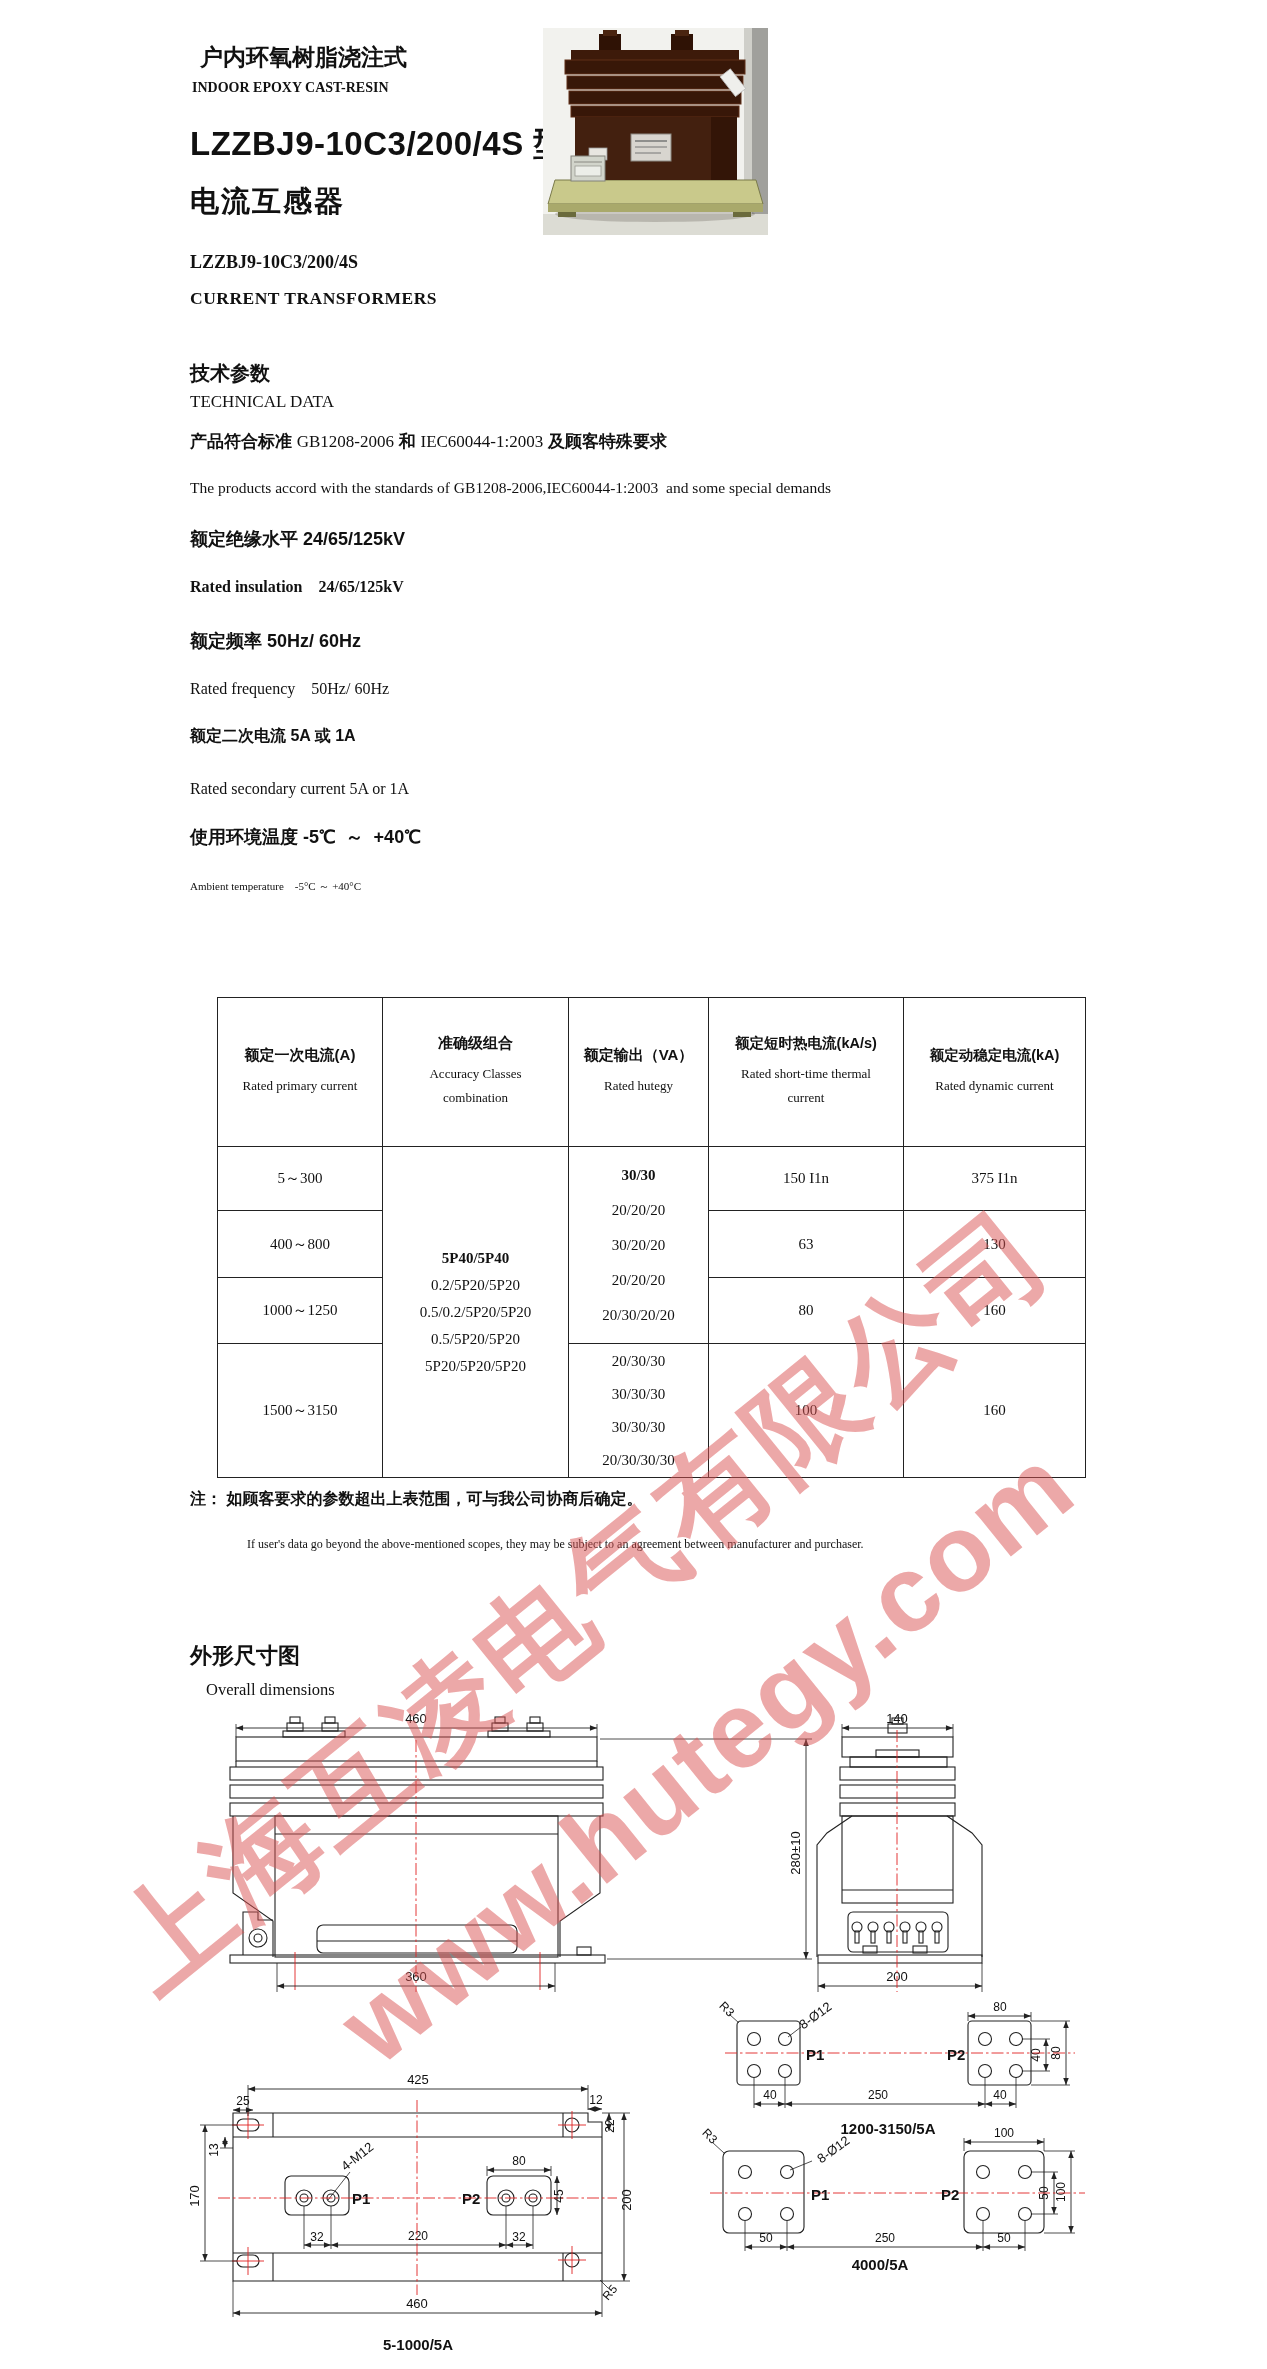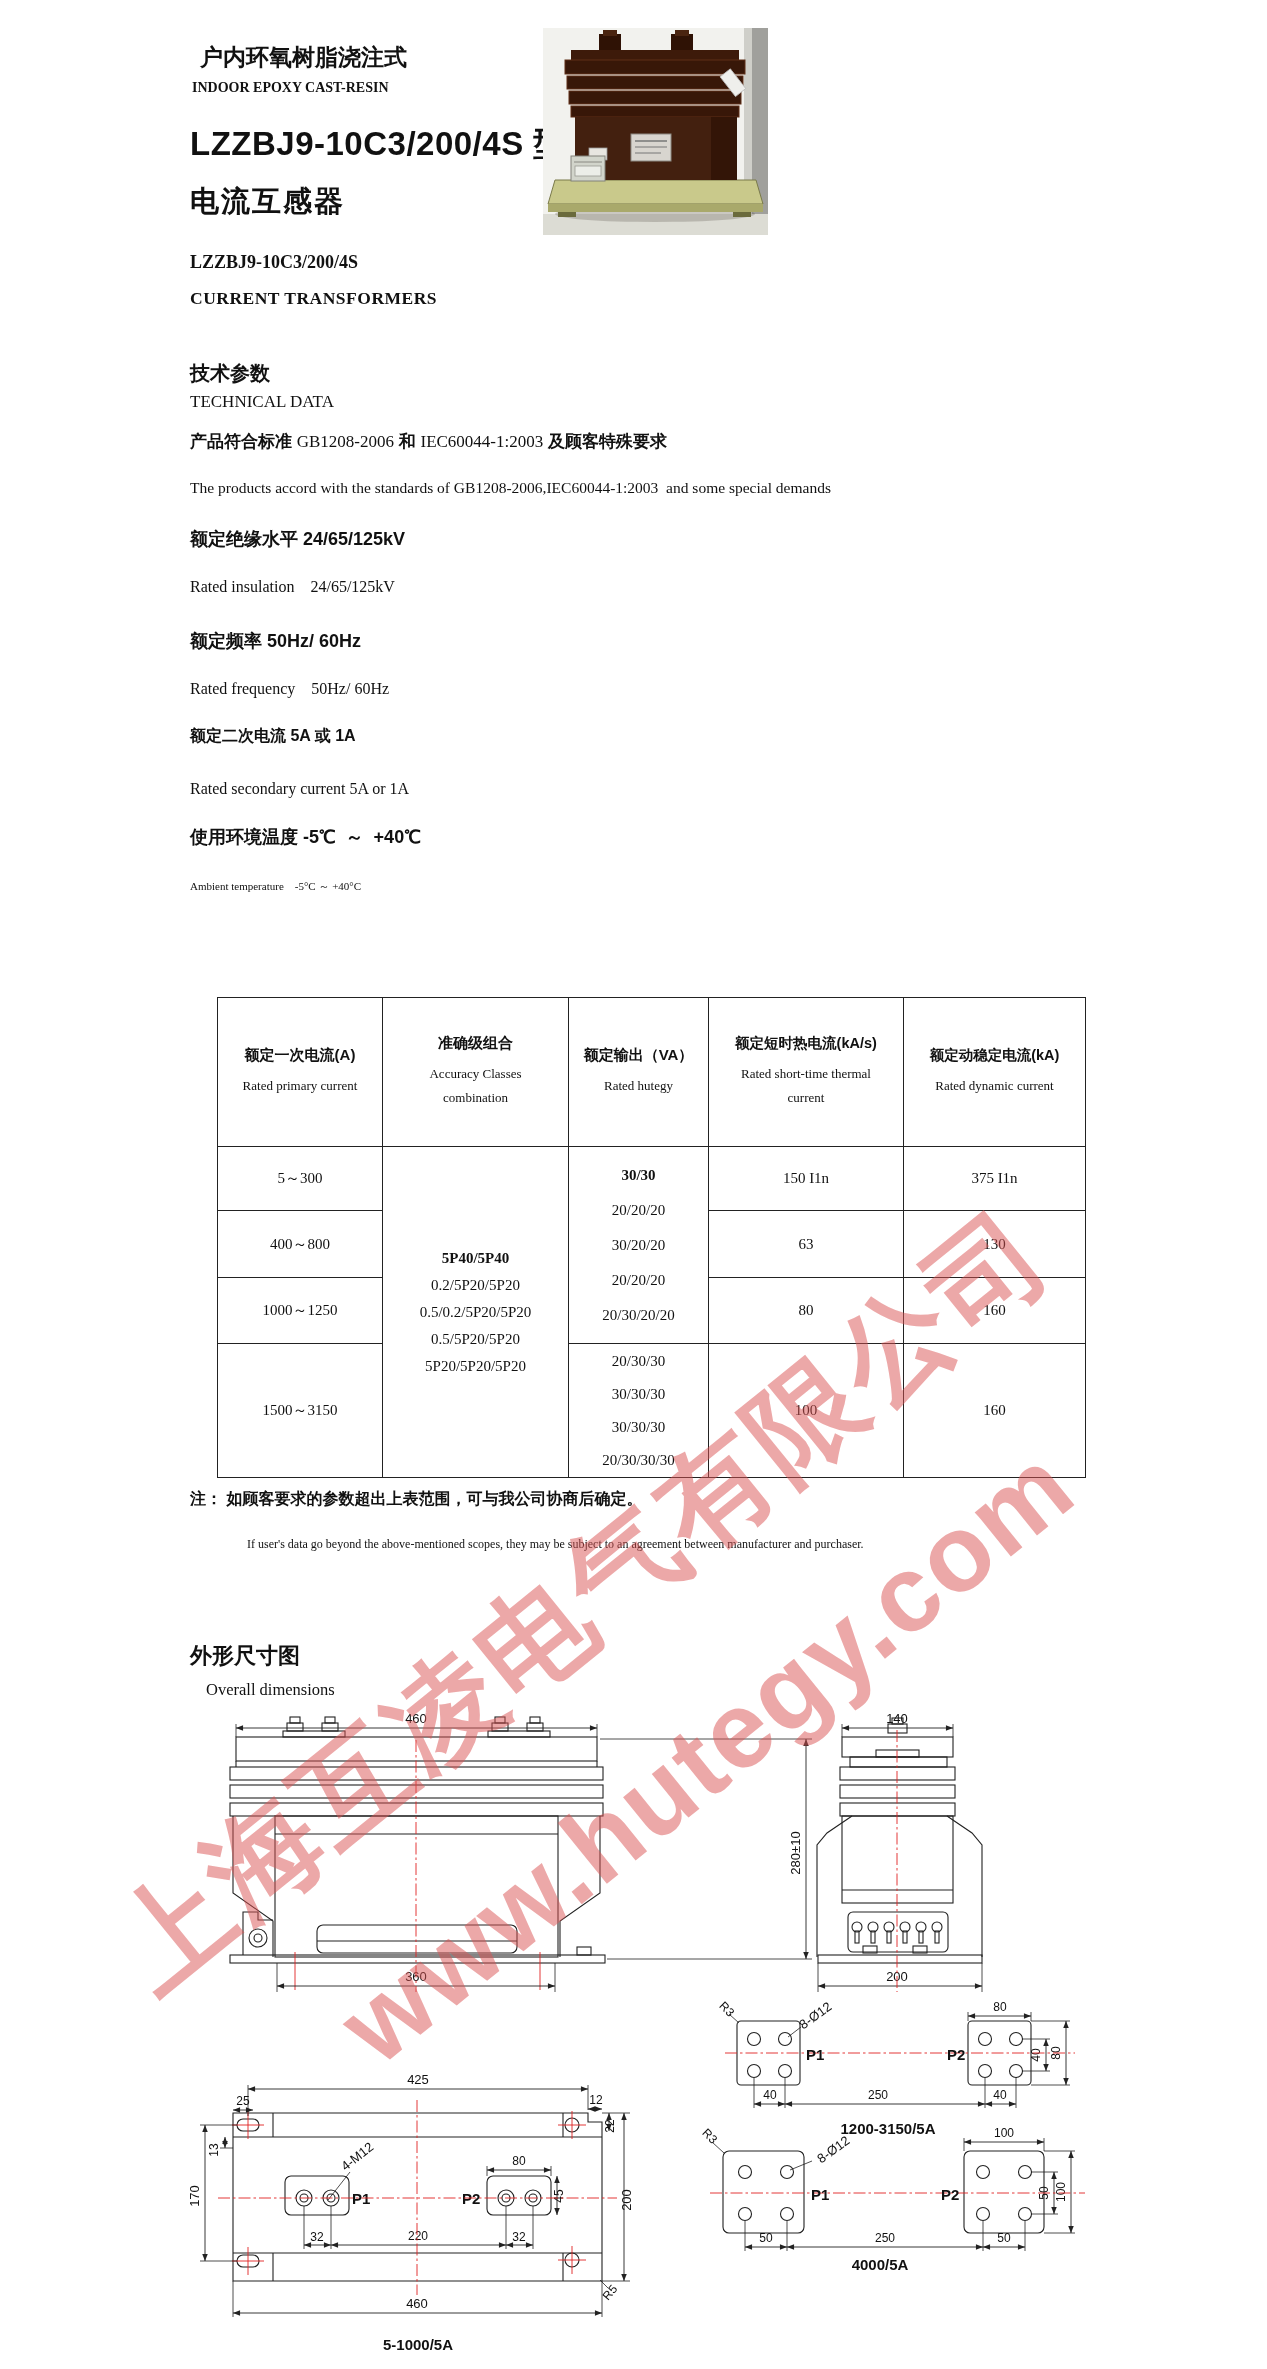--- a/index.html
+++ b/index.html
@@ -97,21 +97,21 @@
     <rect x="32" y="138" width="26" height="10" fill="#eceee8" stroke="#9a9a92" stroke-width="0.8"></rect>
   </svg>
 
   <div class="abs cnb" style="left:190px;top:360px;font-size:20px;">技术参数</div>
   <div class="abs ser" style="left:190px;top:392px;font-size:17px;">TECHNICAL DATA</div>
 
   <div class="abs" style="left:190px;top:430px;font-size:17px;"><span class="cnb">产品符合标准 </span><span class="ser">GB1208-2006</span><span class="cnb"> 和 </span><span class="ser">IEC60044-1:2003</span><span class="cnb"> 及顾客特殊要求</span></div>
   <div class="abs ser" style="left:190px;top:479px;font-size:15.5px;">The products accord with the standards of GB1208-2006,IEC60044-1:2003  and some special demands</div>
 
   <div class="abs cnb" style="left:190px;top:527px;font-size:18px;">额定绝缘水平 24/65/125kV</div>
-  <div class="abs ser" style="left:190px;top:578px;font-size:16px;">Rated insulation    24/65/125kV</div>
+  <div class="abs ser" style="left:190px;top:578px;font-size:16px;font-weight:bold;">Rated insulation    24/65/125kV</div>
 
   <div class="abs cnb" style="left:190px;top:629px;font-size:18px;">额定频率 50Hz/ 60Hz</div>
   <div class="abs ser" style="left:190px;top:680px;font-size:16px;">Rated frequency    50Hz/ 60Hz</div>
 
   <div class="abs cnb" style="left:190px;top:726px;font-size:16px;">额定二次电流 5A 或 1A</div>
   <div class="abs ser" style="left:190px;top:780px;font-size:16px;">Rated secondary current 5A or 1A</div>
 
   <div class="abs cnb" style="left:190px;top:825px;font-size:18px;">使用环境温度 -5℃  ～  +40℃</div>
   <div class="abs ser" style="left:190px;top:879px;font-size:11px;">Ambient temperature    -5°C ～ +40°C</div>
 

